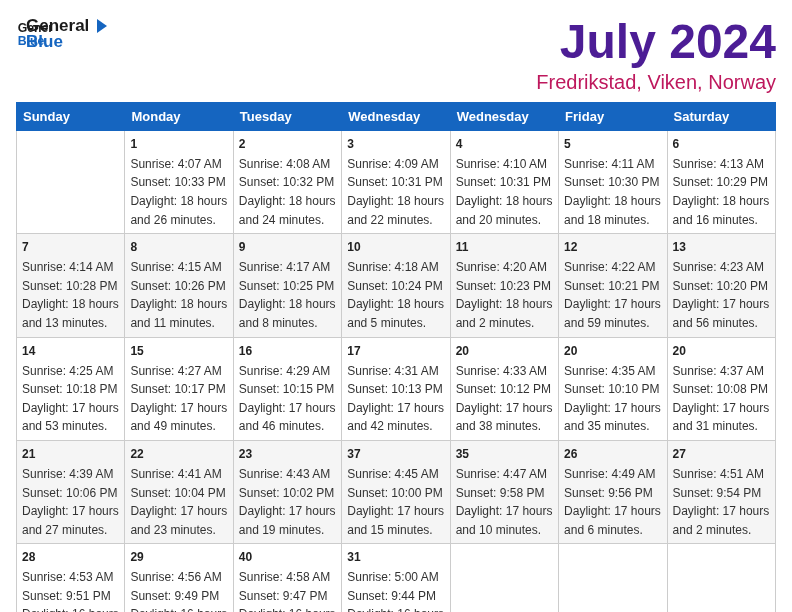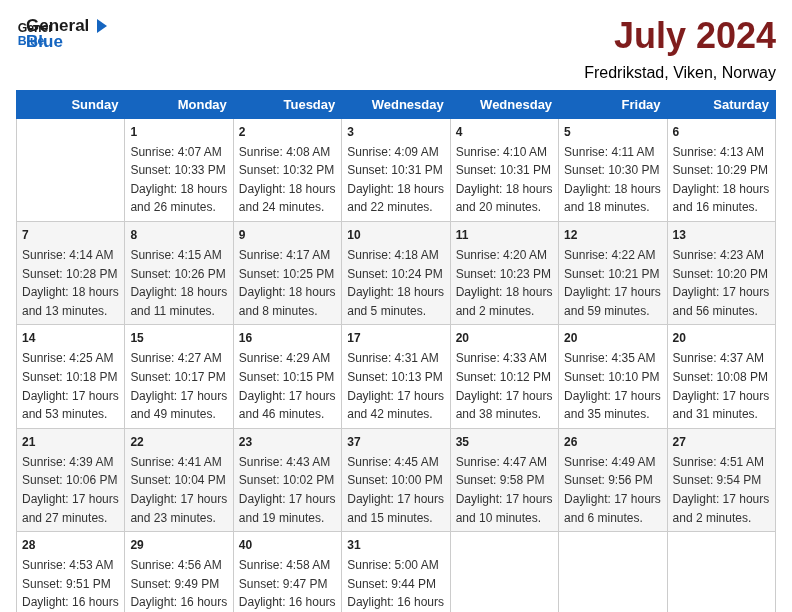--- a/index.html
+++ b/index.html
@@ -22,40 +22,40 @@
       gap: 4px;
     }
     .logo-icon {
       width: 36px;
       height: 36px;
     }
     .title-block {
       text-align: right;
     }
     .month-title {
-      font-size: 36px;
+      font-size: 48px;
       font-weight: bold;
-      color: #7f1d1d;
+      color: #4c1d95;
       line-height: 1.1;
     }
     .location {
-      font-size: 16px;
-      color: #000000;
-      margin-top: 8px;
+      font-size: 20px;
+      color: #be185d;
+      margin-top: 2px;
     }
     table {
       width: 100%;
       border-collapse: collapse;
       font-size: 11px;
     }
     thead tr th {
       background-color: #1565c0;
       color: #fff;
       padding: 6px 6px;
-      text-align: right;
+      text-align: left;
       font-size: 13px;
       font-weight: bold;
       border: 1px solid #1565c0;
     }
     tbody tr td {
       border: 1px solid #ccc;
       vertical-align: top;
       padding: 4px 5px;
       min-height: 80px;
       color: #222;

